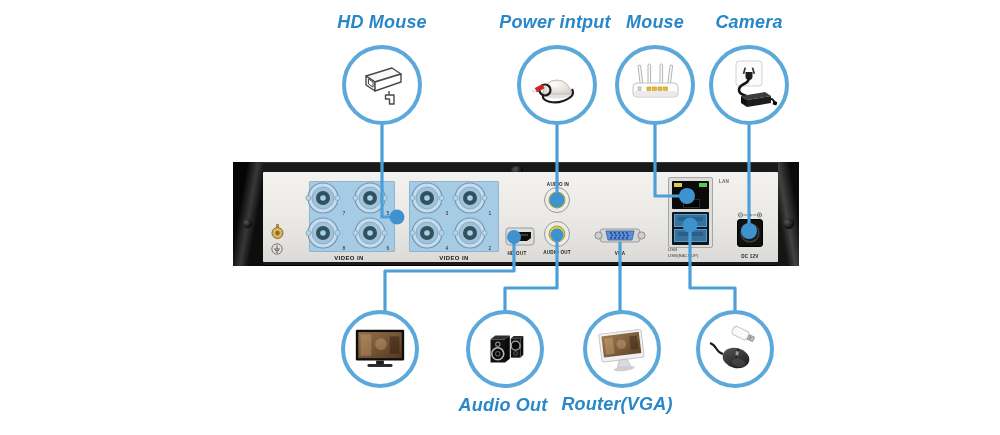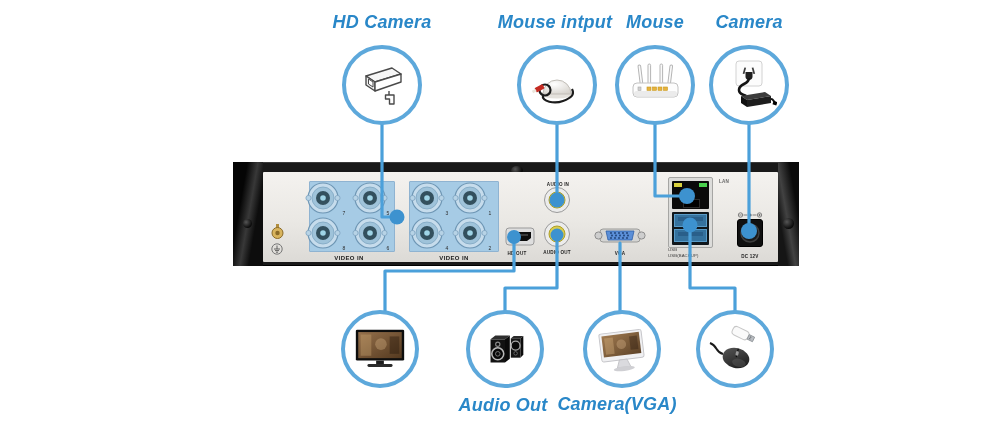--- a/index.html
+++ b/index.html
@@ -261,22 +261,22 @@
       <circle cx="397" cy="217" r="7.5"></circle>
       <circle cx="557" cy="200" r="7.5"></circle>
       <circle cx="687" cy="196" r="8"></circle>
       <circle cx="749" cy="231" r="8"></circle>
       <circle cx="514" cy="237" r="7"></circle>
       <circle cx="557" cy="235" r="6.5"></circle>
       <circle cx="690" cy="225" r="7.5"></circle>
     </g>
   </svg>
 
-  <span class="callout-label" style="left:382px;top:12px">HD Camera</span>
-  <span class="callout-label" style="left:555px;top:12px">Mouse intput</span>
+  <span class="callout-label" style="left:382px;top:12px">HD Mouse</span>
+  <span class="callout-label" style="left:555px;top:12px">Power intput</span>
   <span class="callout-label" style="left:655px;top:12px">Mouse</span>
   <span class="callout-label" style="left:749px;top:12px">Camera</span>
 
   <div class="bubble top" style="left:342px;top:45px">
     <svg width="56" height="56" viewBox="0 0 56 56">
       <g stroke="#4a4a4a" stroke-width="1.4" stroke-linejoin="round">
         <path d="M12 19 L38 11 L47 17 L21 25 Z" fill="#f7f7f7"></path>
         <path d="M12 19 L21 25 L21 34 L12 28 Z" fill="#ededed"></path>
         <path d="M14.5 22 L19 25 L19 30 L14.5 27 Z" fill="#fff" stroke-width="1"></path>
         <path d="M21 25 L47 17 L47 25 L21 34 Z" fill="#ffffff"></path>
@@ -406,15 +406,15 @@
       <g transform="rotate(14 29 36)">
         <ellipse cx="29" cy="36" rx="13.5" ry="10" fill="url(#mo)"></ellipse>
         <path d="M29 26.5 V35" stroke="#0a0a0a" stroke-width="1.2"></path>
         <rect x="27.6" y="29" width="2.8" height="4.5" rx="1.2" fill="#9a9a9a"></rect>
         <ellipse cx="33" cy="40" rx="7" ry="4" fill="#6a6a6a" opacity=".35"></ellipse>
       </g>
     </svg>
   </div>
 
   <span class="callout-label" style="left:503px;top:395px">Audio Out</span>
-  <span class="callout-label" style="left:617px;top:394px">Camera(VGA)</span>
+  <span class="callout-label" style="left:617px;top:394px">Router(VGA)</span>
 
 </div>
 
 </body></html>

